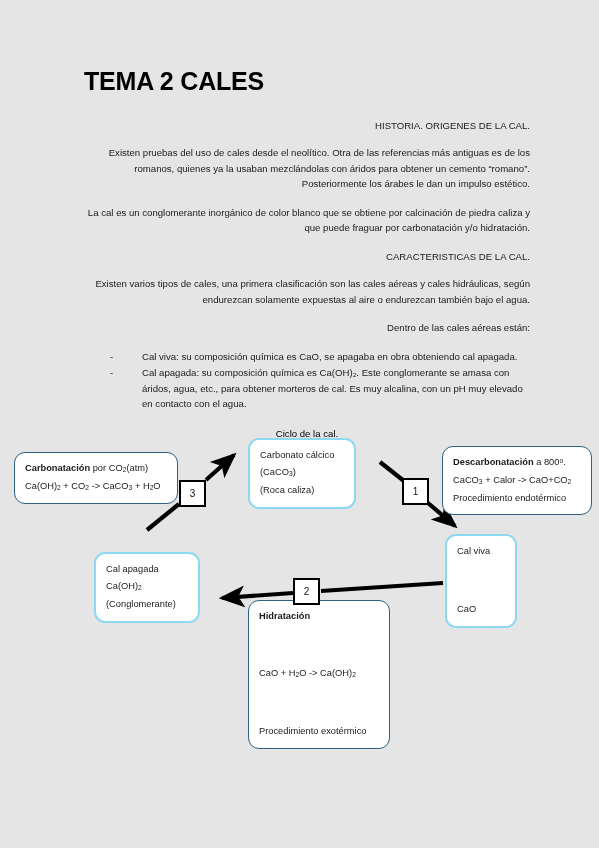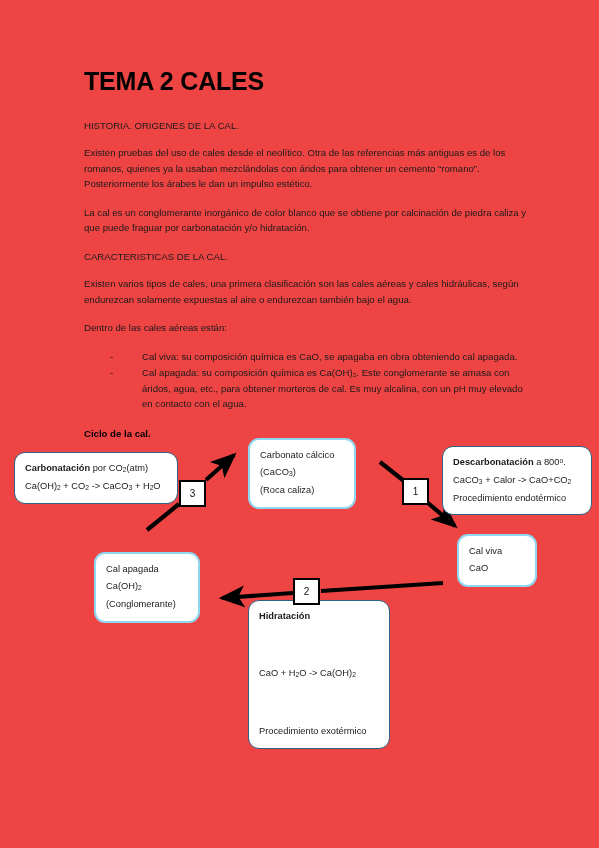--- a/index.html
+++ b/index.html
@@ -12,41 +12,41 @@
     width: 599px;
     height: 848px;
     position: relative;
     font-family: "Liberation Sans", sans-serif;
     color: #1a1a1a;
     overflow: hidden;
   }
   .page {
     position: absolute;
     inset: 0;
-    background: #ef4444;
+    background: #e5e5e5;
   }
   .content {
     position: absolute;
     left: 84px;
     top: 68px;
     width: 446px;
   }
   h1.doc-title {
     font-size: 25px;
     font-weight: bold;
     letter-spacing: -0.2px;
     margin: 0 0 22px 0;
     line-height: 1.1;
     color: #000000;
   }
   p.para {
     font-size: 9.6px;
     line-height: 1.62;
     margin: 0 0 13px 0;
-    text-align: left;
+    text-align: right;
     color: #1a1a1a;
   }
   p.para.tight {
     margin-bottom: 12px;
   }
   ul.bullets {
     list-style: none;
     margin: 0 0 16px 0;
     padding: 0 0 0 26px;
   }
@@ -57,23 +57,24 @@
     padding-left: 32px;
     margin-bottom: 1px;
   }
   ul.bullets li .dash {
     position: absolute;
     left: 0;
     top: 0;
   }
   p.subhead {
     font-size: 9.6px;
-    font-weight: bold;
+    font-weight: normal;
     margin: 0 0 6px 0;
     color: #000000;
+    text-align: center;
   }
 
   
   .diagram {
     position: absolute;
     left: 0;
     top: 418px;
     width: 599px;
     height: 270px;
   }
@@ -113,21 +114,21 @@
   .node .line b {
     font-weight: bold;
   }
   sub { font-size: 0.72em; vertical-align: -0.22em; }
   sup { font-size: 0.72em; vertical-align: 0.35em; }
 
   
   #node-carbonatacion { left: 14px;  top: 34px;  width: 164px; }
   #node-carbonato     { left: 248px; top: 20px;  width: 108px; }
   #node-descarbonatacion { left: 442px; top: 28px; width: 150px; }
-  #node-cal-viva      { left: 457px; top: 116px; width: 80px; }
+  #node-cal-viva      { left: 445px; top: 116px; width: 72px; gap: 41px; }
   #node-cal-apagada   { left: 94px;  top: 134px; width: 106px; }
   #node-hidratacion   { left: 248px; top: 182px; width: 142px; gap: 40px; }
 
   
   .step-box {
     position: absolute;
     box-sizing: border-box;
     width: 27px;
     height: 27px;
     border: 2.6px solid #000000;

